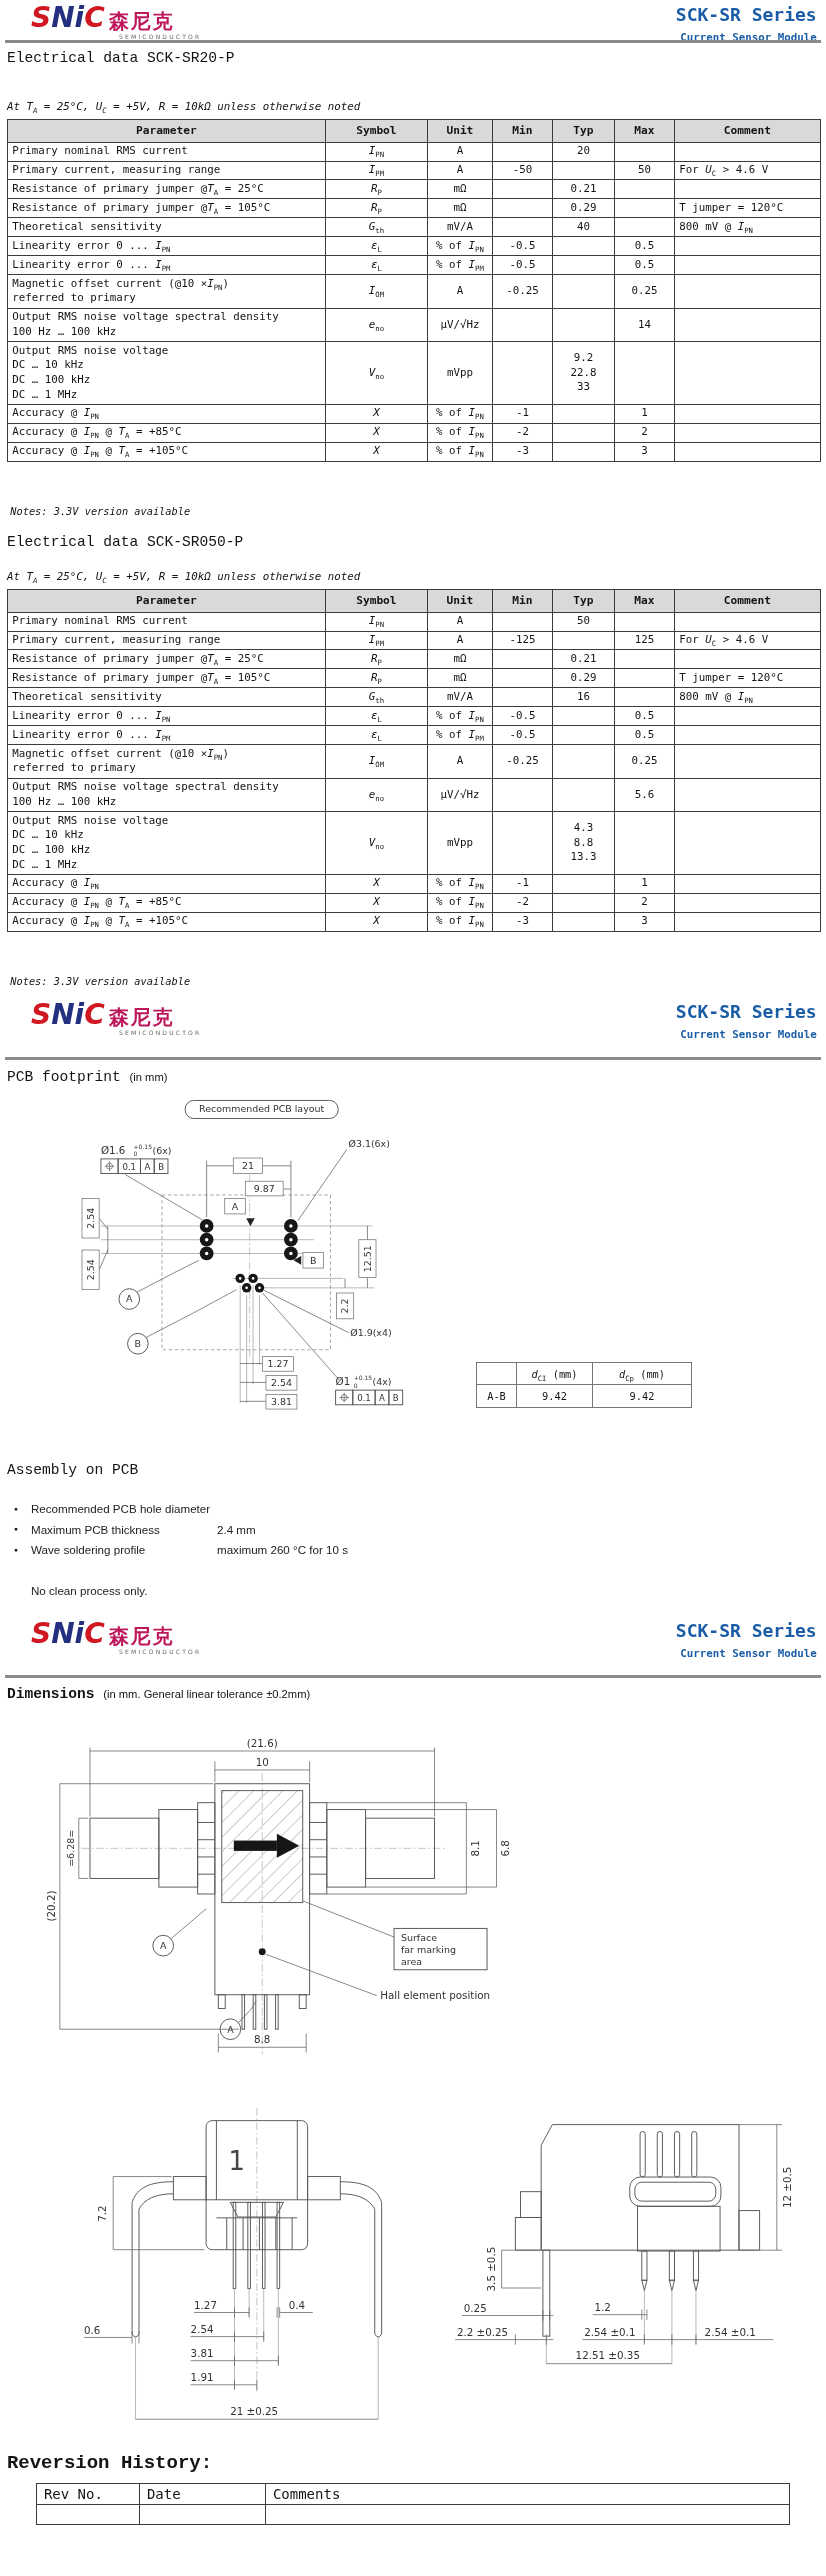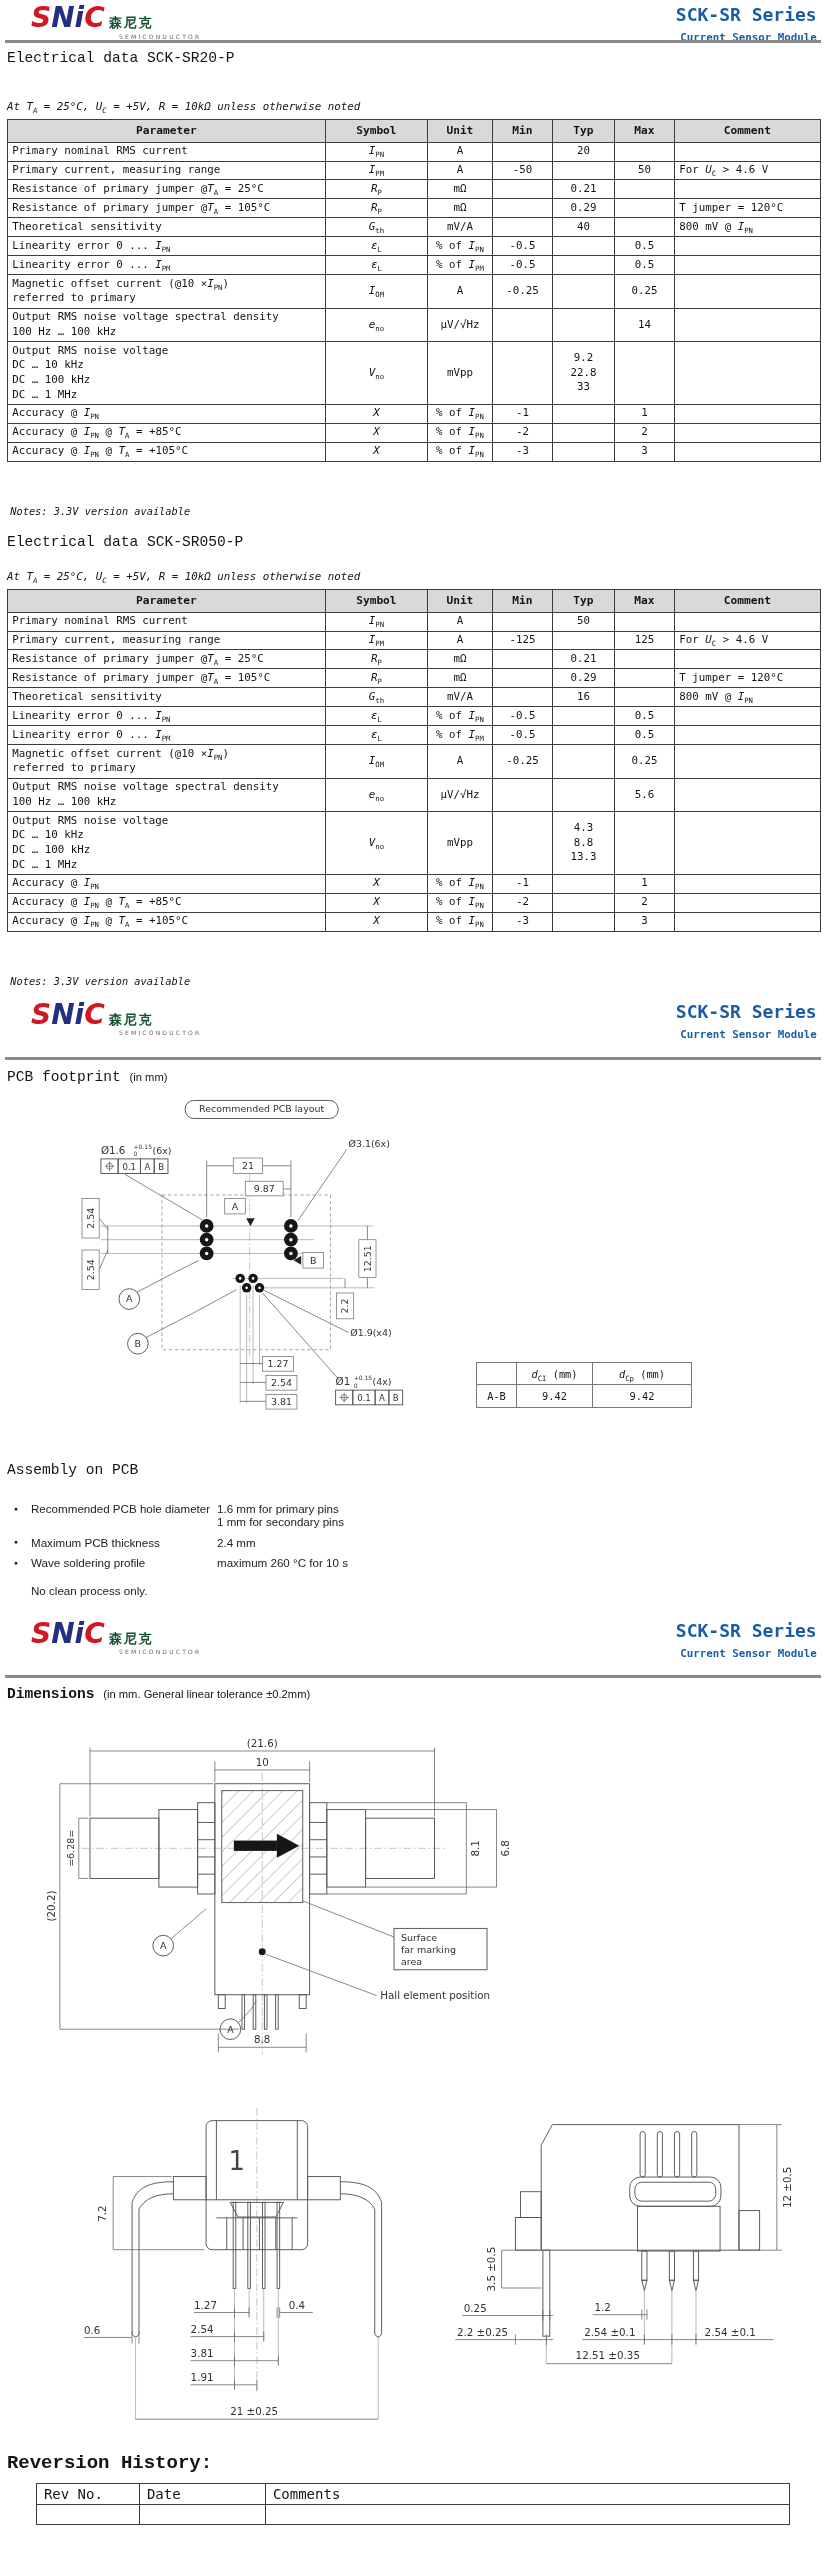--- a/index.html
+++ b/index.html
@@ -6,21 +6,21 @@
   *{box-sizing:border-box}
   body{margin:0;width:827px;height:2576px;position:relative;background:#fff;overflow:hidden;
        font-family:"DejaVu Sans Mono","Liberation Mono",monospace;color:var(--ink)}
   .abs{position:absolute}
   
   .pagehead{position:absolute;left:0;width:827px;height:40px}
   .logo{position:absolute;left:31px;top:1.7px}
   .logo-row{display:flex;align-items:flex-end}
   .lg{font-family:"DejaVu Sans",sans-serif;font-style:italic;font-weight:900;font-size:28px;line-height:.95}
   .lg-s{color:var(--red)} .lg-n{color:var(--navy)} .lg-i{color:var(--navy)} .lg-c{color:var(--red)}
-  .logo-cn{font-family:Liberation Mono, monospace;font-weight:700;font-size:13px;color:#14532d;letter-spacing:1.7px;margin-left:4.3px;line-height:1.1}
+  .logo-cn{font-family:Liberation Sans, sans-serif;font-weight:700;font-size:20px;color:#be185d;letter-spacing:1.7px;margin-left:4.3px;line-height:1.1}
   .logo-sub{font-family:"DejaVu Sans",sans-serif;font-size:6px;color:#666;letter-spacing:2.2px;margin-left:88px;margin-top:0.9px}
   .series{position:absolute;right:10.3px;top:0.9px;text-align:right}
   .series-title{font-weight:700;font-size:18px;color:var(--blue)}
   .series-sub{font-weight:700;font-size:10.8px;color:var(--blue);margin-top:6px}
   .rule{position:absolute;left:5.2px;width:816px;height:3.4px;background:#8a8a8a}
   
   .h1{position:absolute;left:6.9px;font-size:14.6px;font-family:"Liberation Mono",monospace;white-space:nowrap}
   .h1 .paren{font-family:"Liberation Sans",sans-serif;font-size:11.2px}
   .cond{position:absolute;left:6.9px;font-style:italic;font-size:10.8px}
   .notes{position:absolute;left:10.3px;font-style:italic;font-size:10.3px}
@@ -588,21 +588,20 @@
     <td>9.42</td>
   </tr>
 </tbody>
   </table>
 
 <div class="h1" style="top:1462px">Assembly on PCB</div>
 <div class="asm-items" style="top:1502px">
 
     <div class="asm-row">
       <span class="asm-label">Recommended PCB hole diameter</span>
-      <span class="asm-value">1.6 mm for primary pins<br>1 mm for secondary pins</span>
     </div>
 
     <div class="asm-row">
       <span class="asm-label">Maximum PCB thickness</span>
       <span class="asm-value">2.4 mm</span>
     </div>
 
     <div class="asm-row">
       <span class="asm-label">Wave soldering profile</span>
       <span class="asm-value">maximum 260 °C for 10 s</span>

